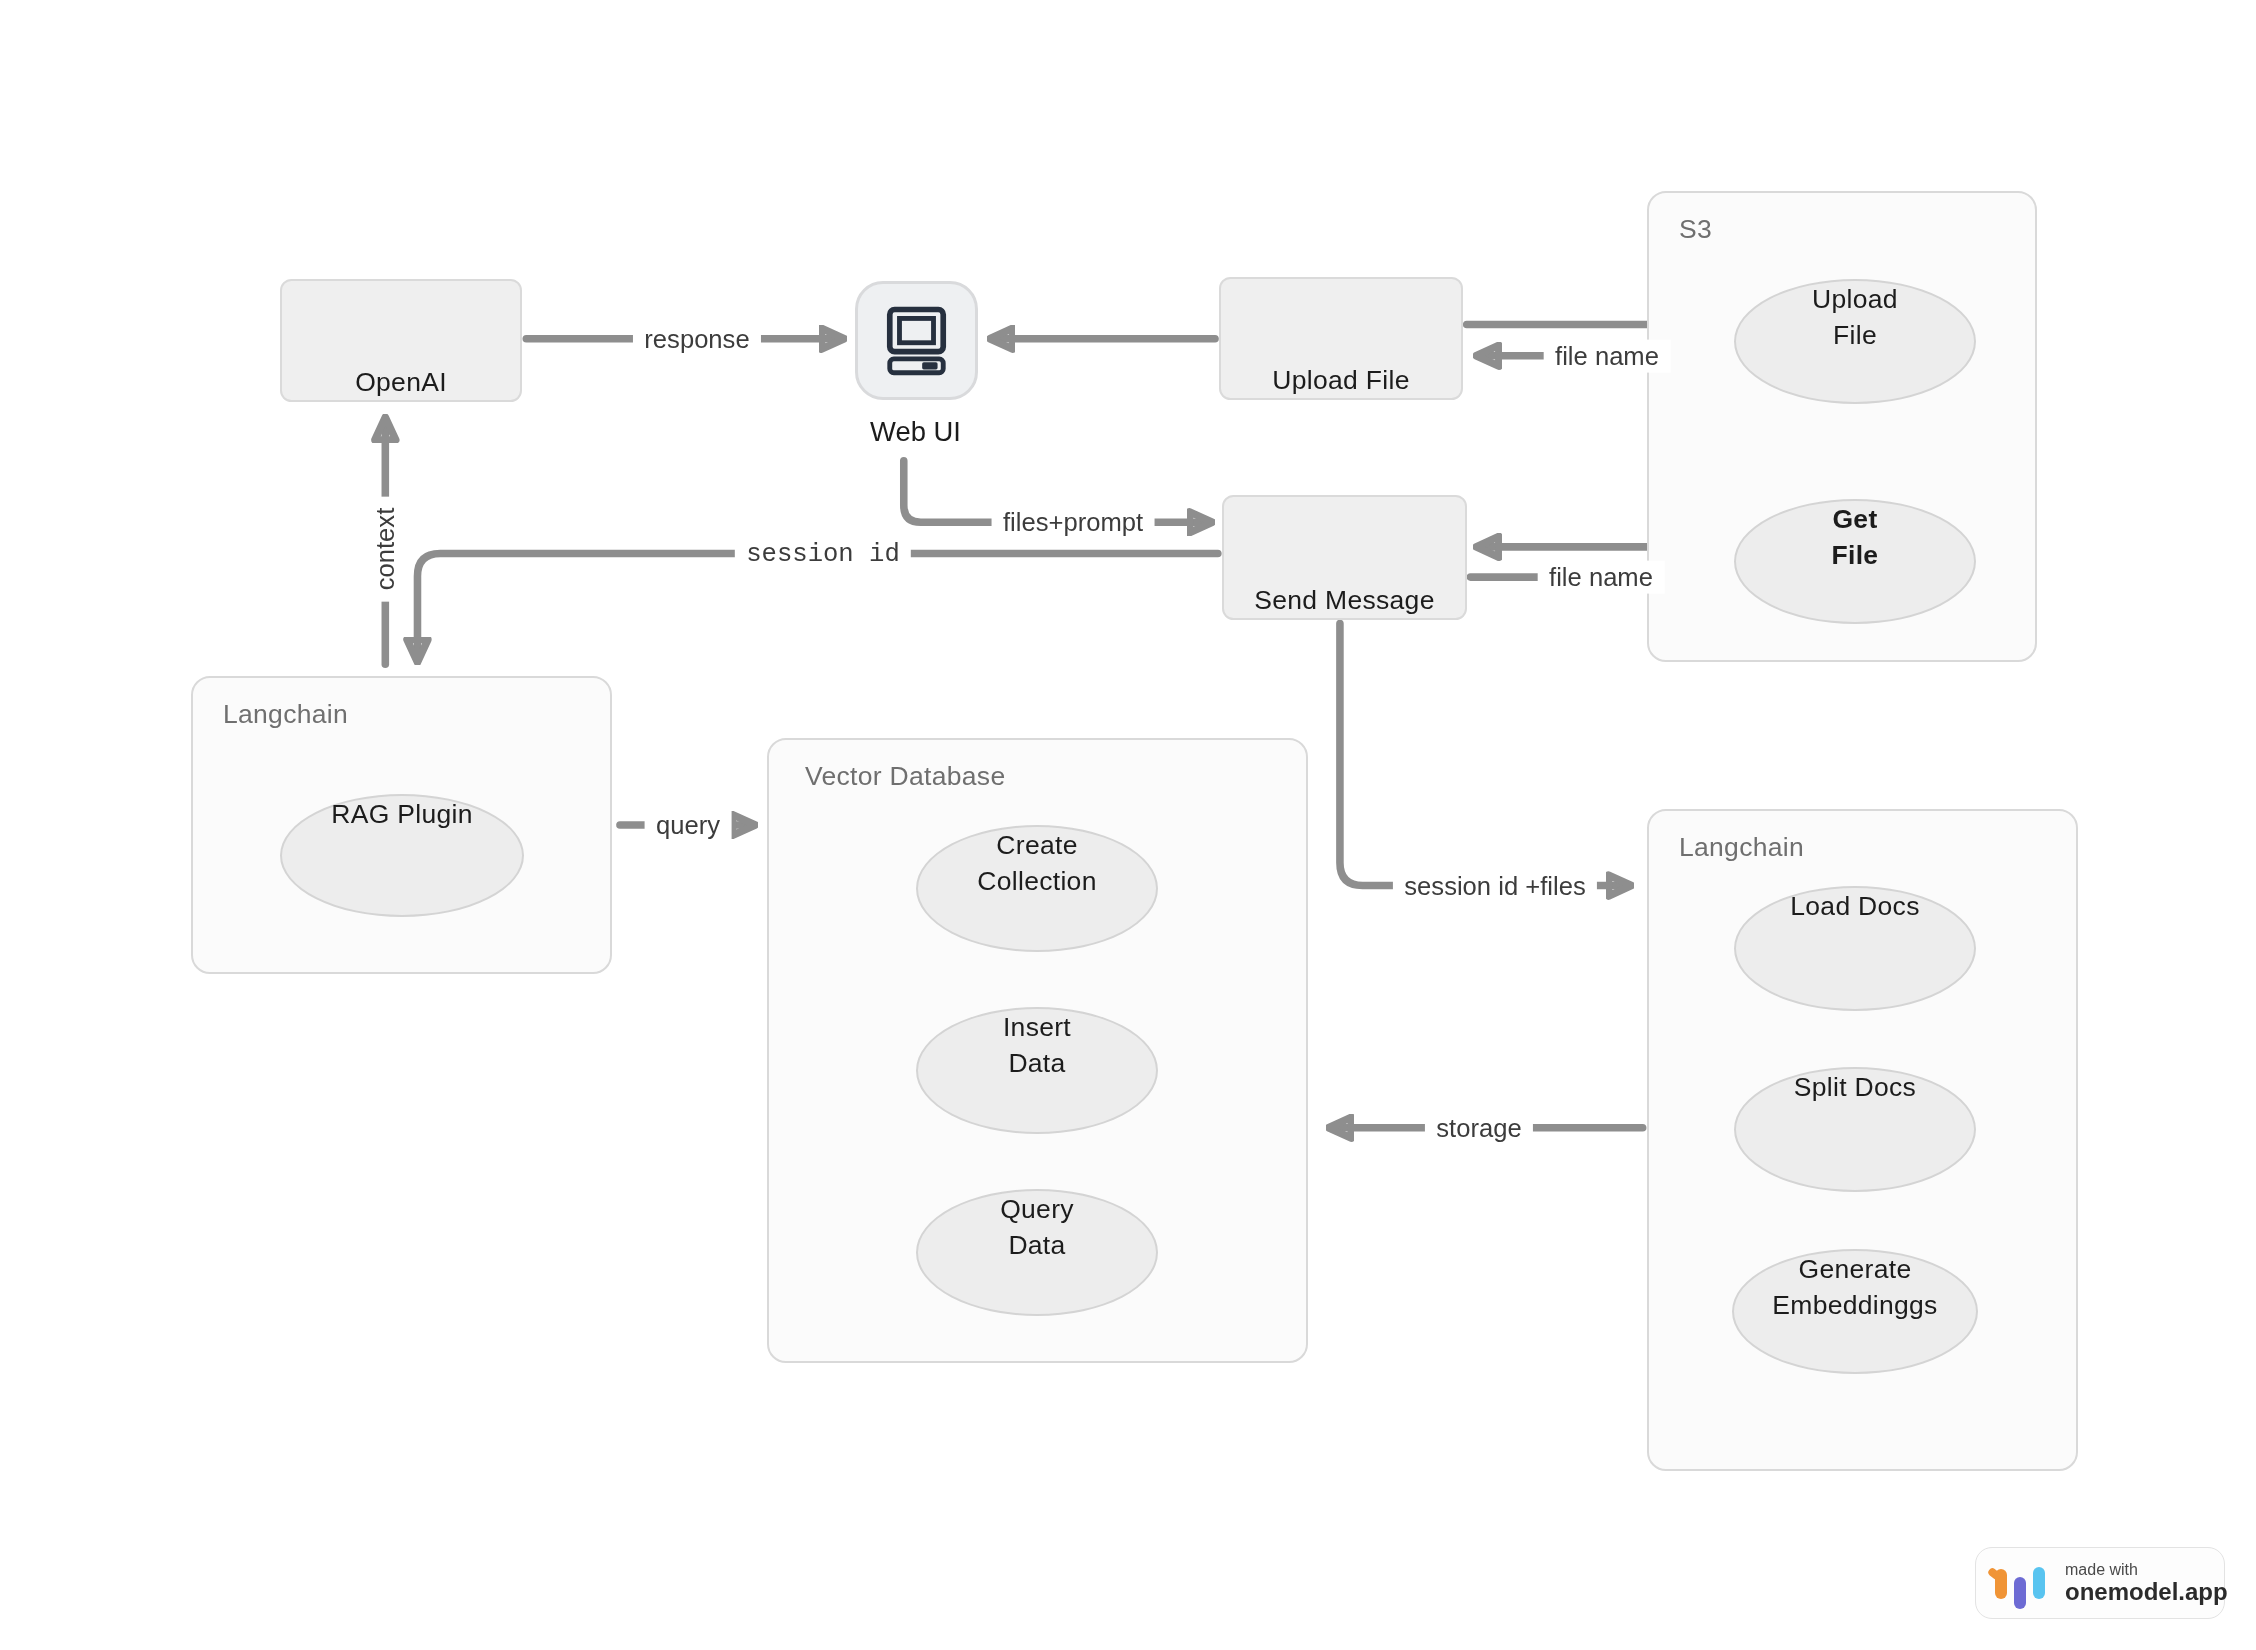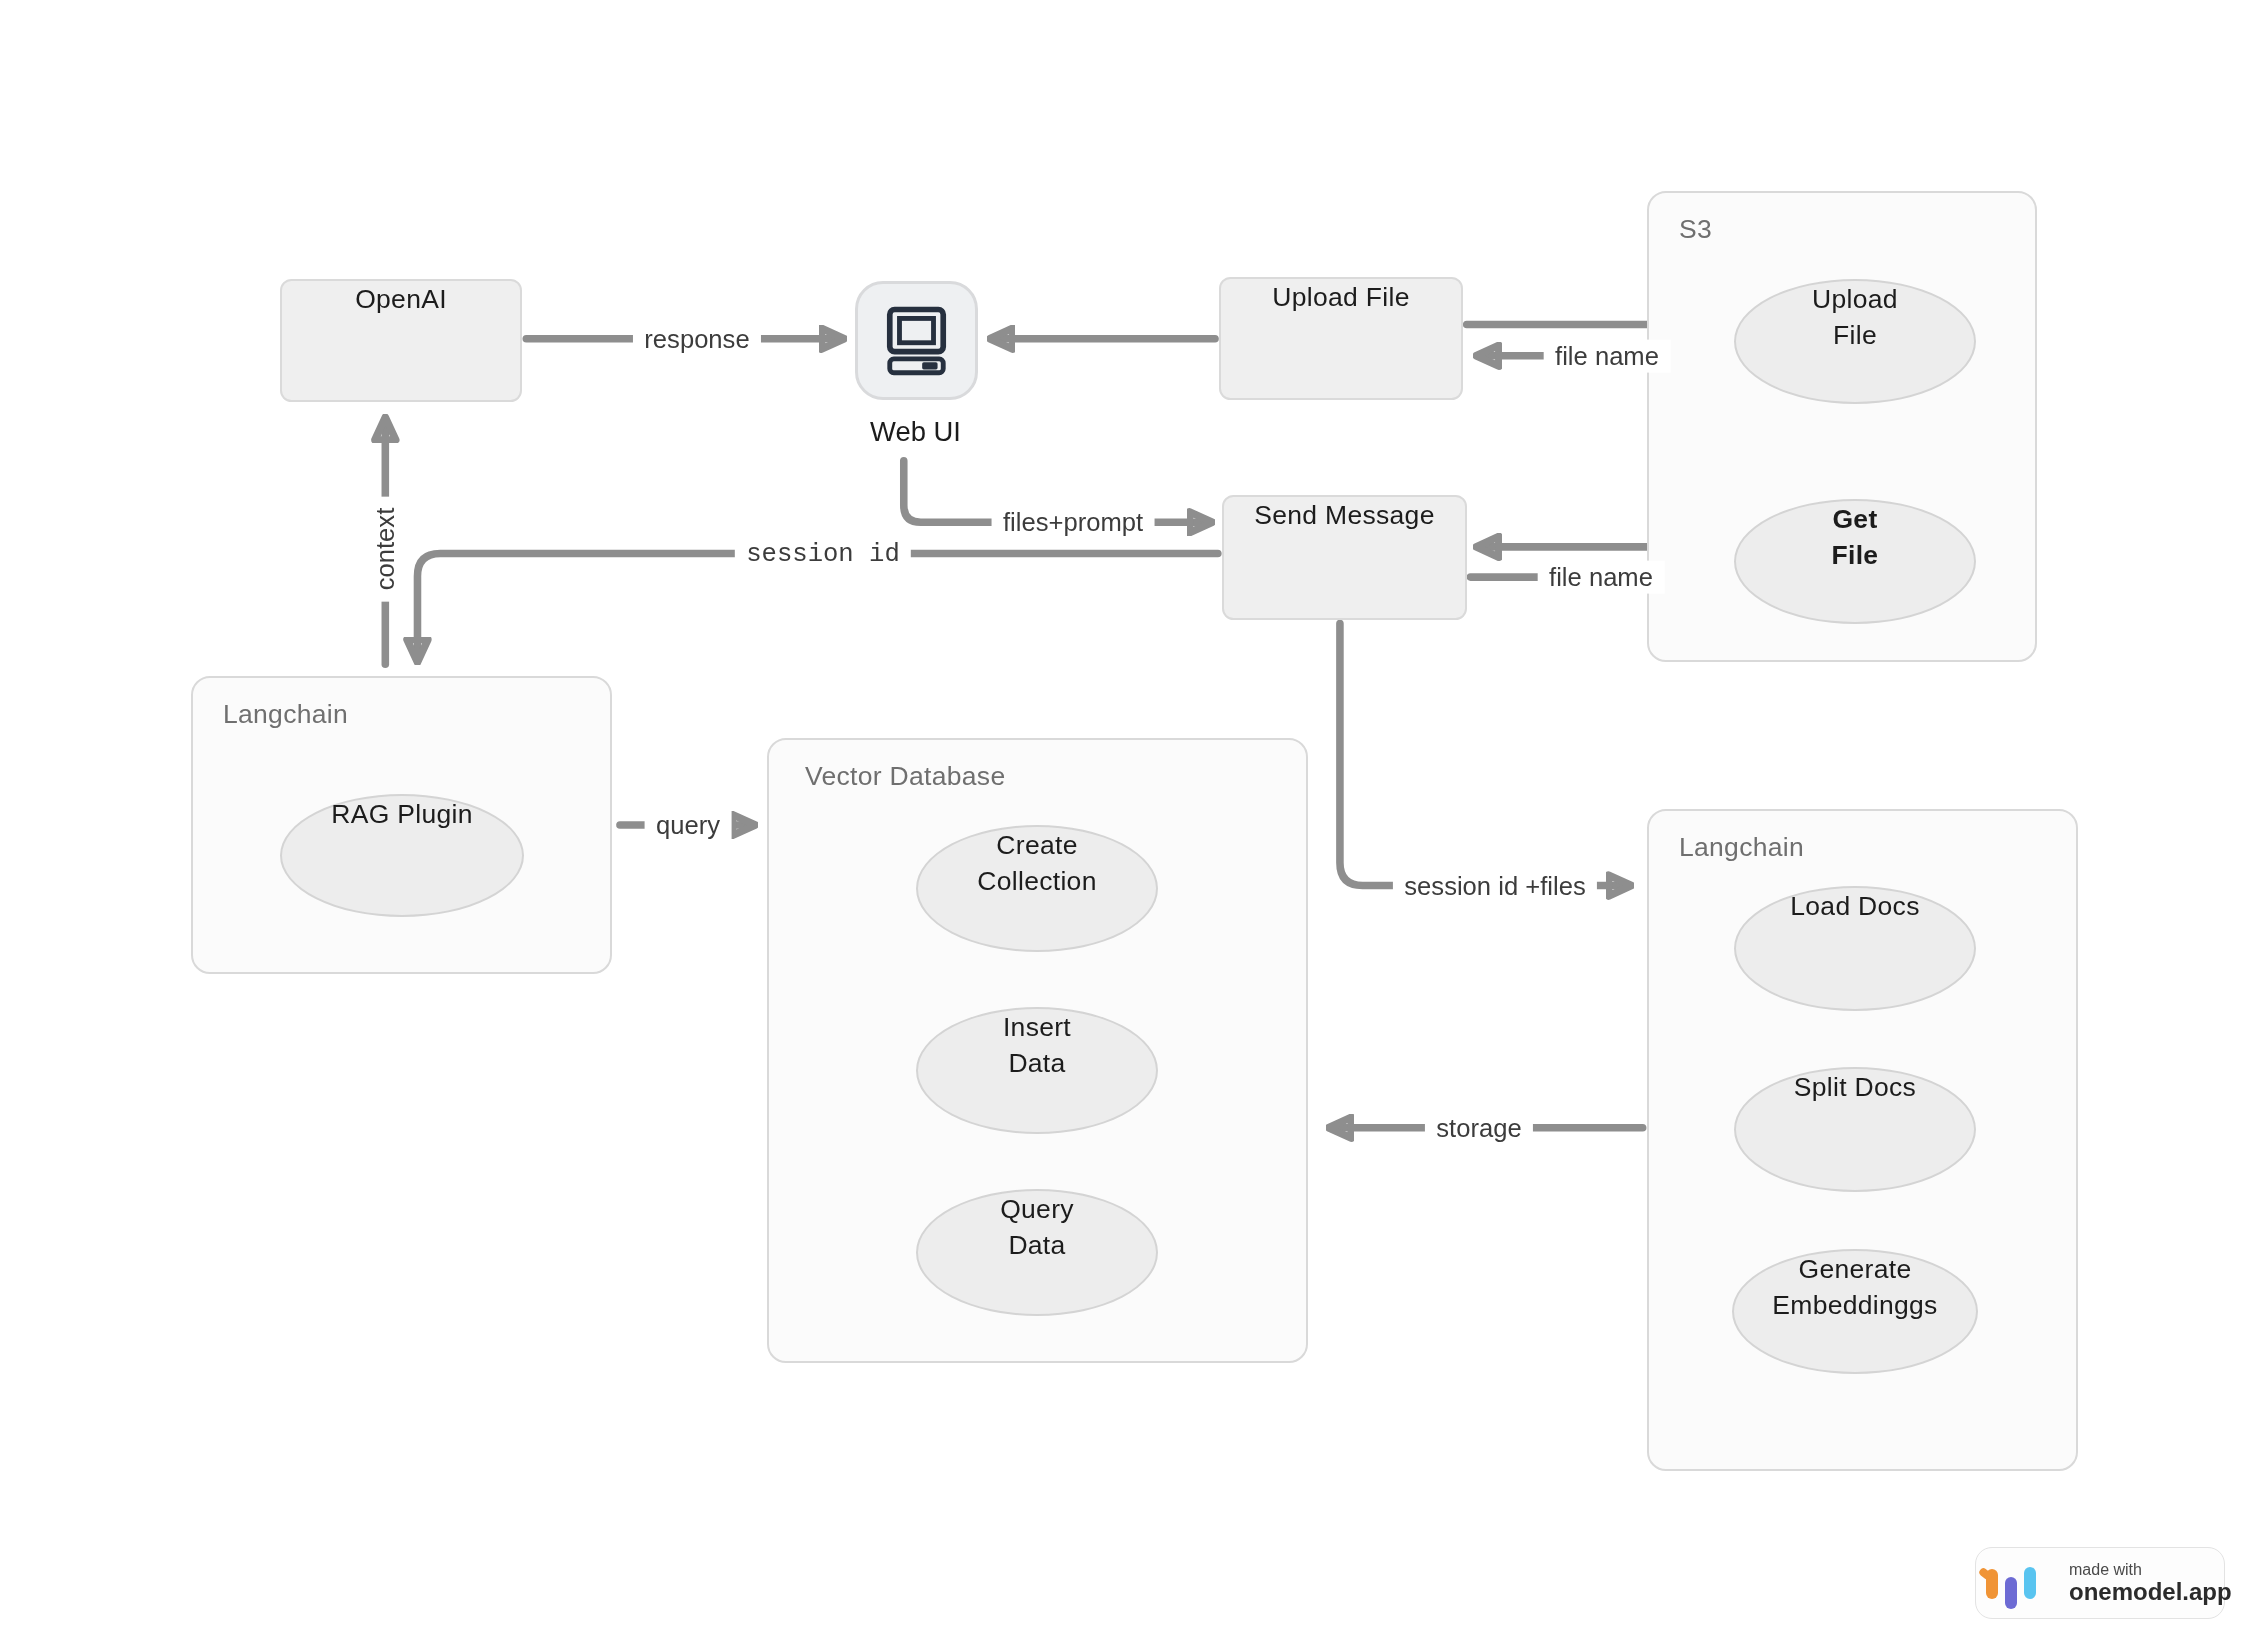--- a/index.html
+++ b/index.html
@@ -11,21 +11,21 @@
     overflow:hidden;
   }
   .edges{position:absolute;left:0;top:0;pointer-events:none;}
   .edges path{stroke:#8e8e8e;stroke-width:8;fill:none;stroke-linecap:round;}
 
   .node{
     position:absolute;
     background:#efefef;
     border:2.8px solid #dadada;
     border-radius:11.4px;
-    display:flex;align-items:flex-start;justify-content:center;
+    display:flex;align-items:flex-end;justify-content:center;
     box-sizing:border-box;
   }
   .node-label{
     font-size:26.5px;color:#1c1c1c;letter-spacing:0.3px;
     white-space:pre-line;text-align:center;line-height:36px;
   }
   .group{
     position:absolute;
     background:#fbfbfb;
     border:2.8px solid #d9d9d9;
@@ -67,22 +67,22 @@
     position:absolute;
     font-size:27.4px;color:#1c1c1c;text-align:center;
   }
   .badge{
     position:absolute;
     background:#fdfdfd;
     border:1.9px solid #e3e3e3;
     border-radius:17px;
     display:flex;align-items:center;
     box-sizing:border-box;
-    padding:0 19px 0 4px;
-    gap:28px;
+    padding:0 19px 0 13px;
+    gap:15px;
   }
   .badge-logo{position:relative;width:61px;height:49px;flex:0 0 auto;}
   .bar{position:absolute;width:12.3px;border-radius:6.6px;}
   .bar-orange{left:5.7px;top:10.4px;height:30px;background:#f09436;}
   .bar-orange::before{
     content:"";position:absolute;left:-6.6px;top:0.9px;width:13.2px;height:7.6px;
     background:#f09436;border-radius:3.8px;transform:rotate(38deg);
   }
   .bar-purple{left:24.6px;top:18px;height:32px;background:#6d6bd4;}
   .bar-blue{left:44px;top:8.5px;height:32px;background:#59c4f0;}

